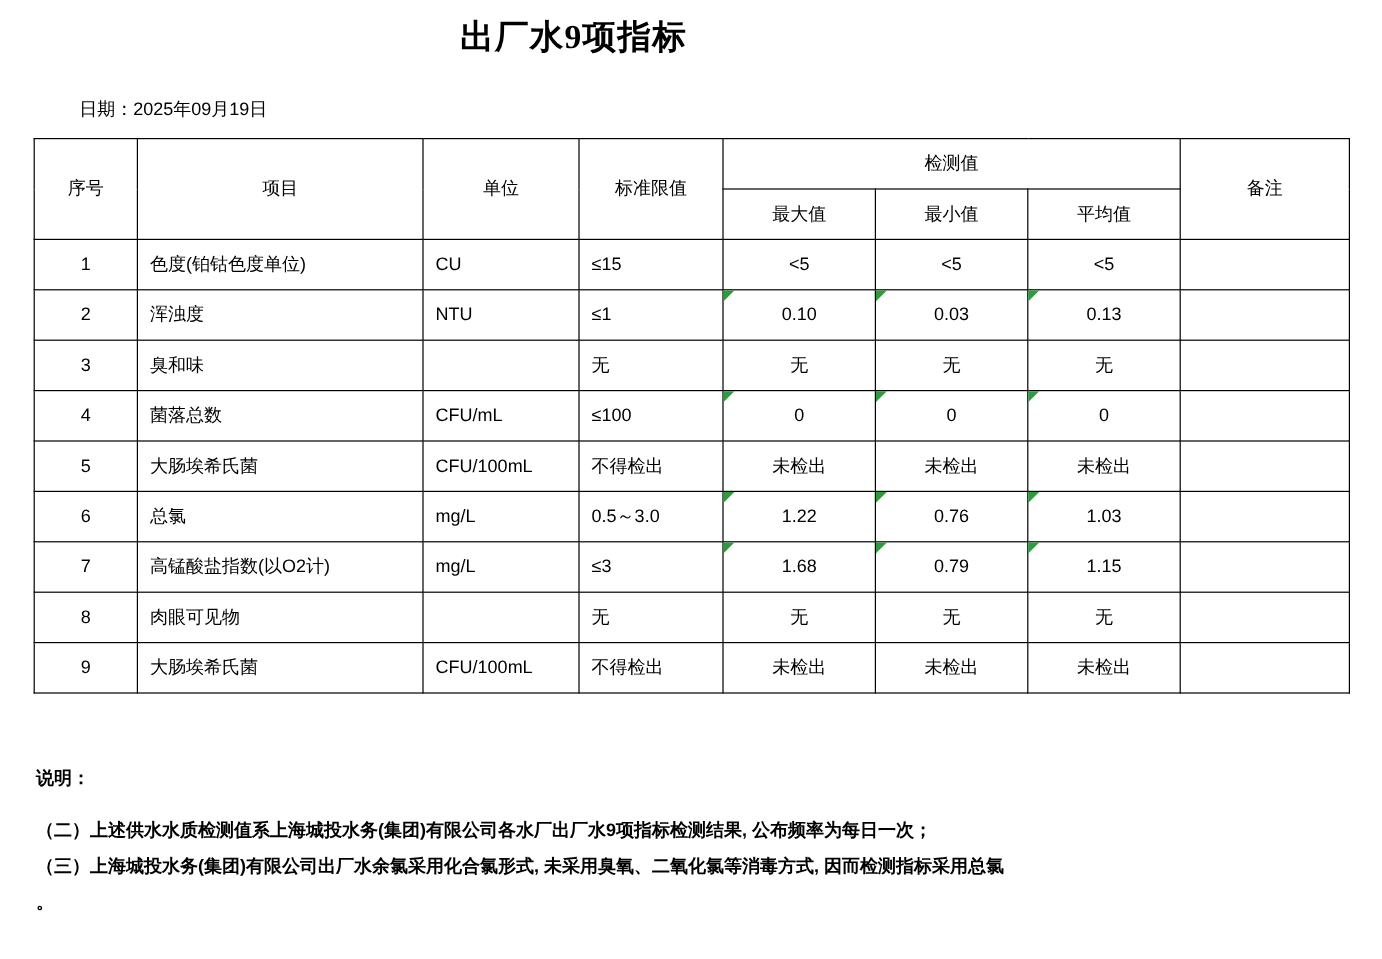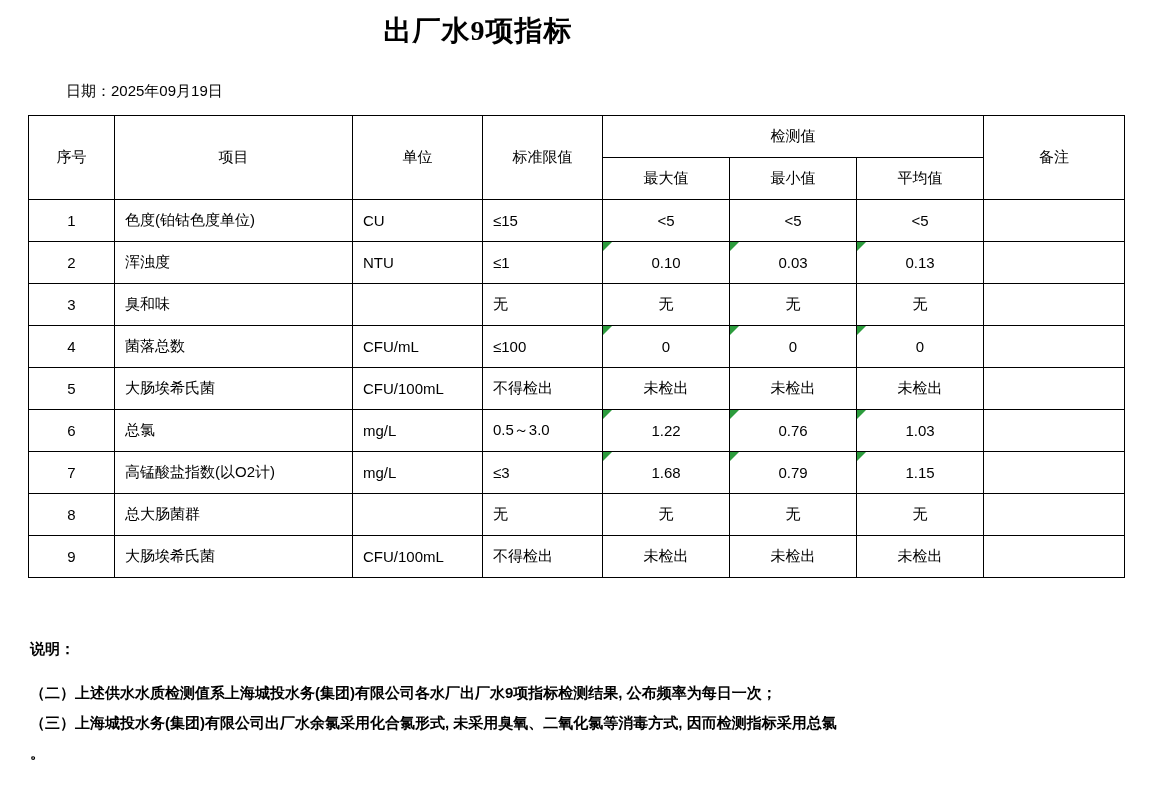--- a/index.html
+++ b/index.html
@@ -215,21 +215,21 @@
           <td class="c-left">mg/L</td>
           <td class="c-left">≤3</td>
           <td class="c-center val-cell marked">1.68</td>
           <td class="c-center val-cell marked">0.79</td>
           <td class="c-center val-cell marked">1.15</td>
           <td class="c-center"></td>
         </tr>
 
         <tr>
           <td class="c-center">8</td>
-          <td class="c-left">总大肠菌群</td>
+          <td class="c-left">肉眼可见物</td>
           <td class="c-left"></td>
           <td class="c-left">无</td>
           <td class="c-center val-cell">无</td>
           <td class="c-center val-cell">无</td>
           <td class="c-center val-cell">无</td>
           <td class="c-center"></td>
         </tr>
 
         <tr>
           <td class="c-center">9</td>

